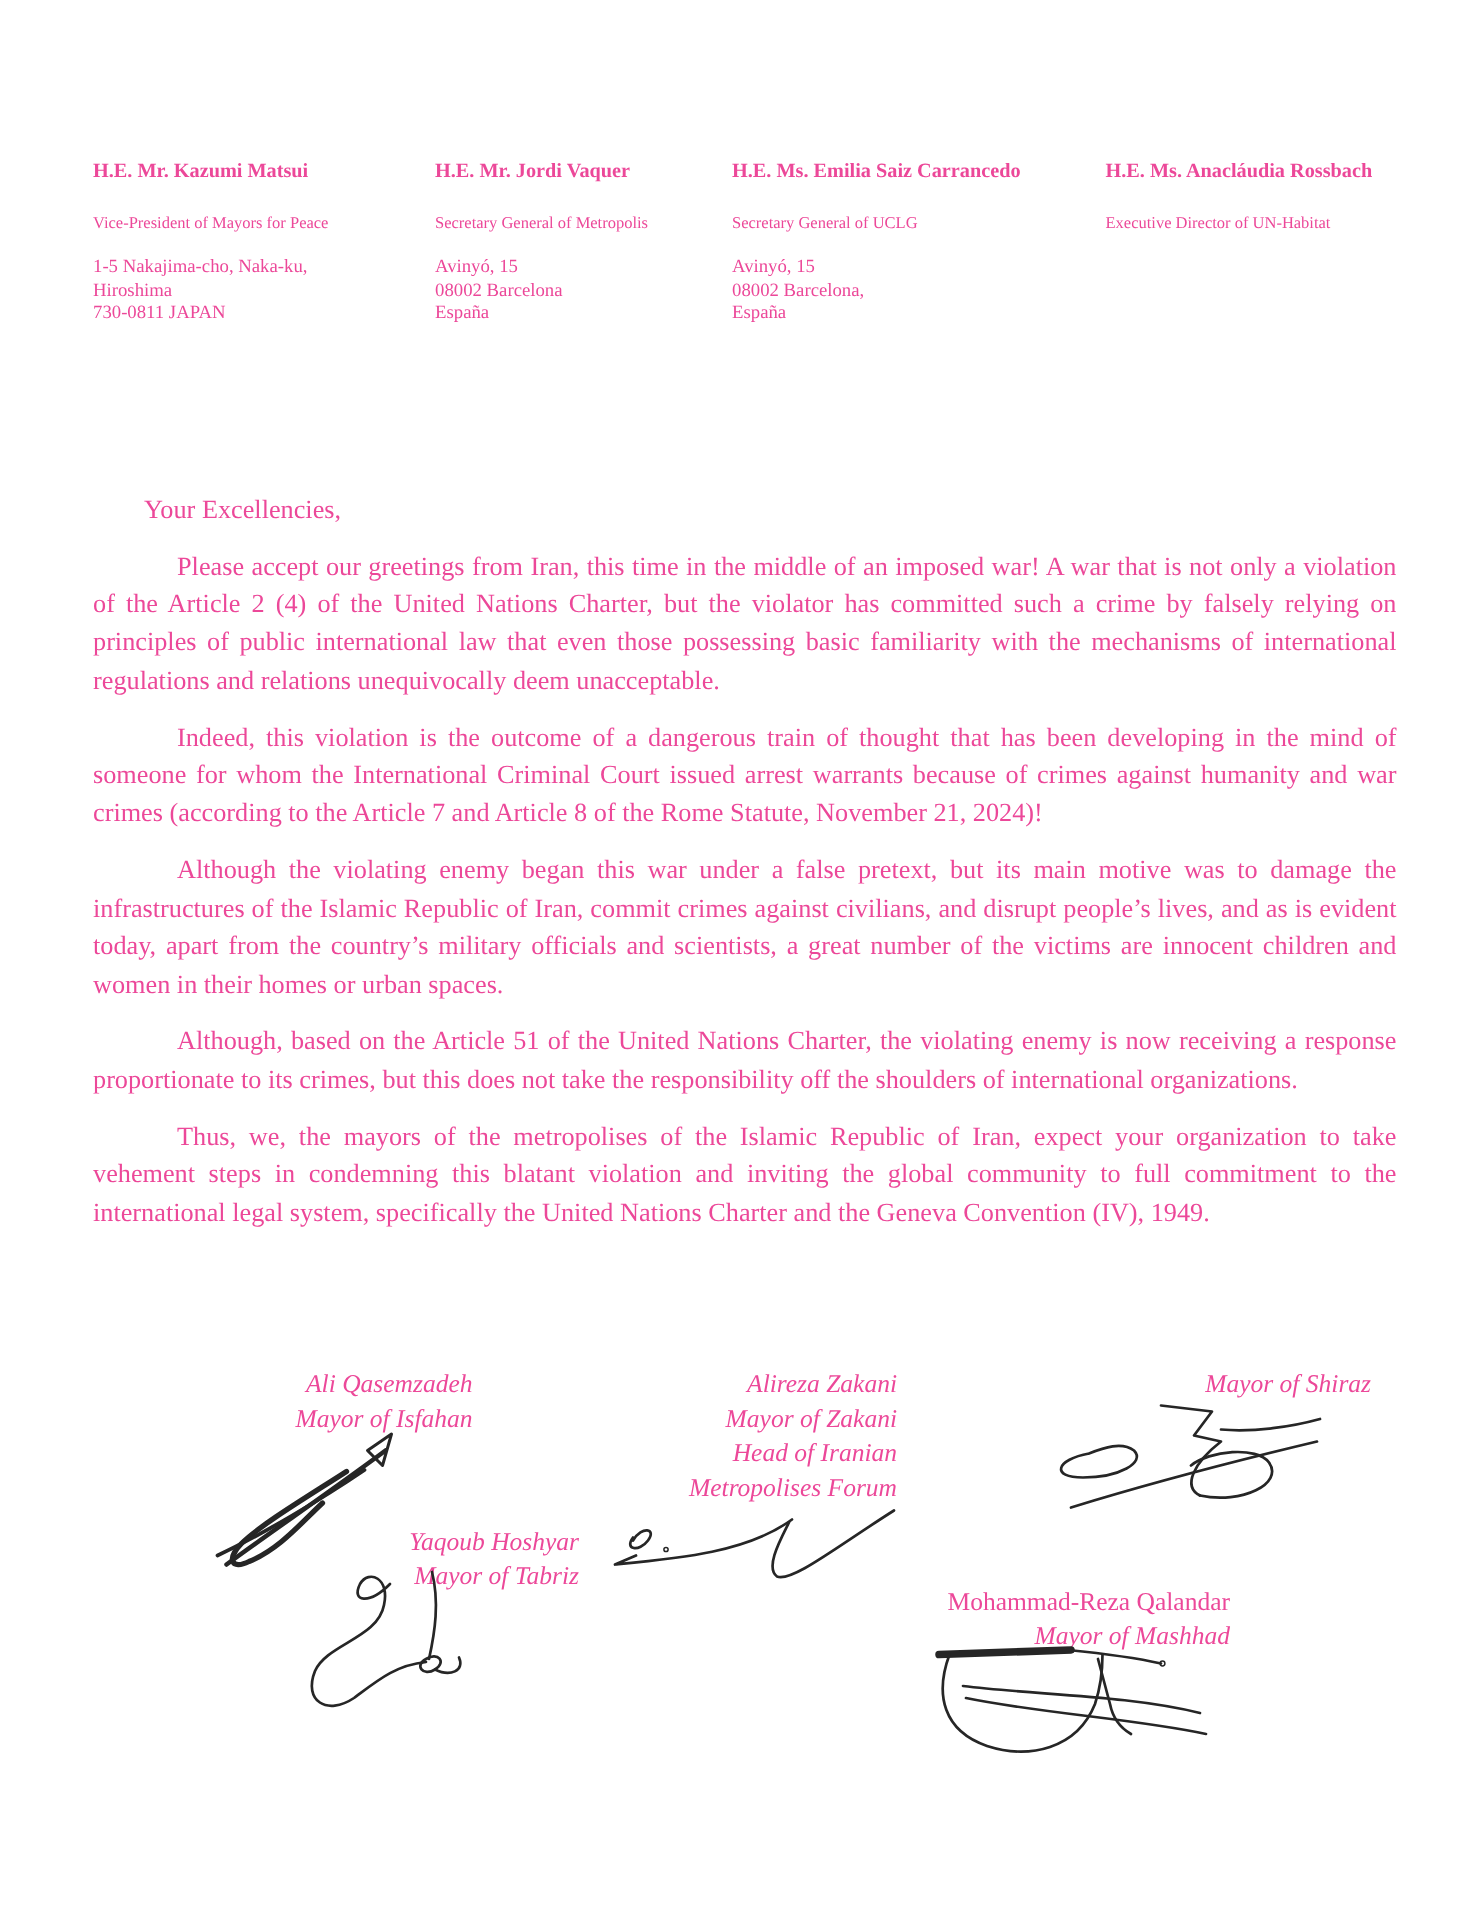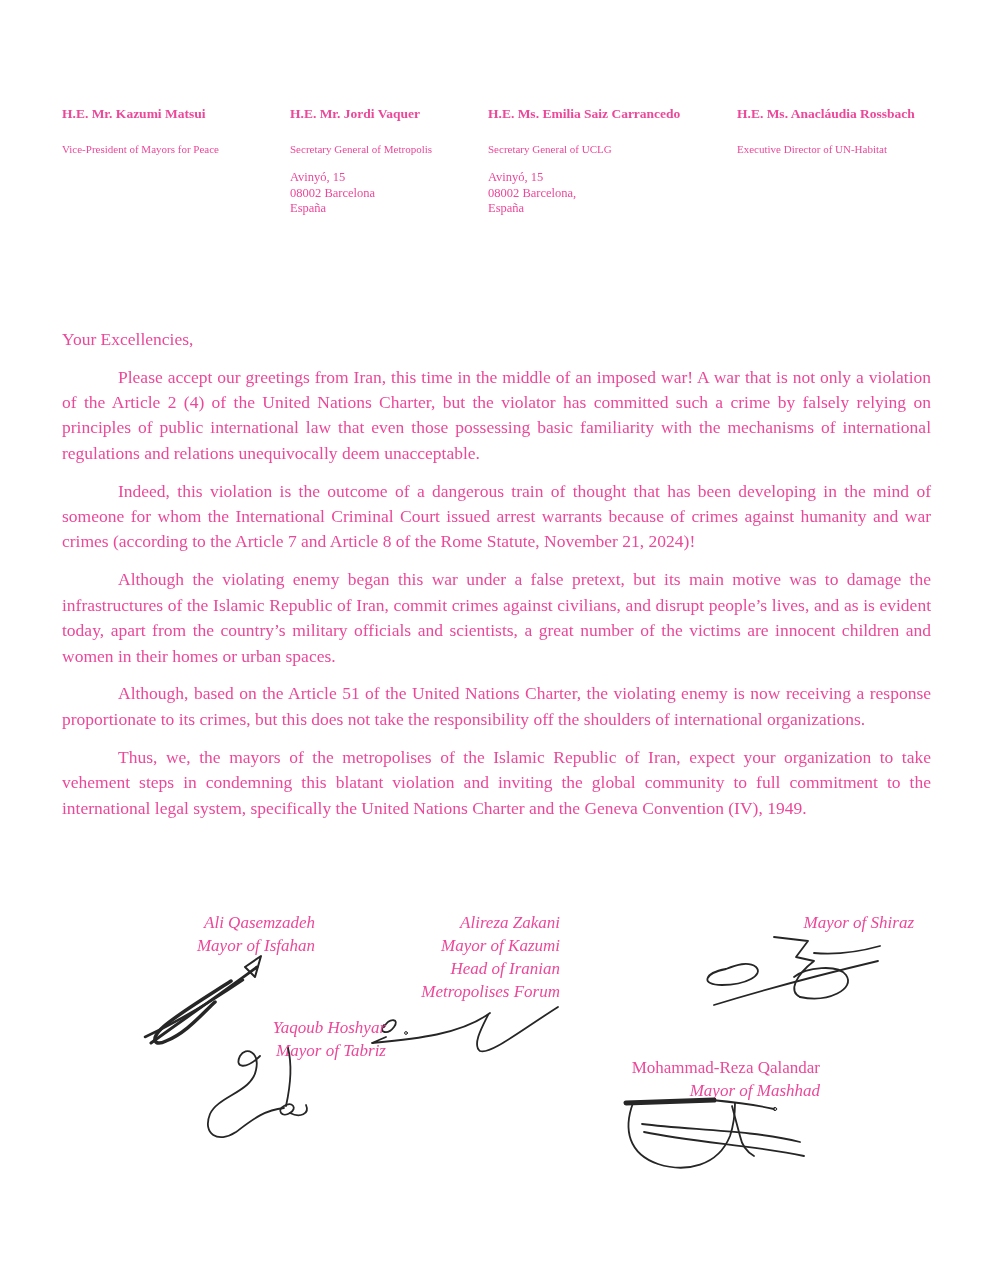--- a/index.html
+++ b/index.html
@@ -48,36 +48,37 @@
   
   .letter-body {
     position: absolute;
     top: 327px;
     left: 62px;
     width: 869px;
   }
   .salutation {
     font-size: 17.5px;
     line-height: 25px;
+    margin-left: 34px;
   }
   .letter-body p {
     margin: 12.5px 0 0 0;
     font-size: 17.5px;
     line-height: 25.4px;
     text-align: justify;
     text-indent: 56px;
   }
 
   
   .sig-block {
     position: absolute;
     text-align: right;
   }
   .sig-b0 { left: 119px; top: 911px;  width: 196px; }
-  .sig-b1 { left: 374px; top: 911px;  width: 186px; }
+  .sig-b1 { left: 412px; top: 911px;  width: 186px; }
   .sig-b2 { left: 672px; top: 911px;  width: 242px; }
   .sig-b3 { left: 194px; top: 1016px; width: 192px; }
   .sig-b4 { left: 582px; top: 1056px; width: 238px; }
   .sig-name, .sig-role {
     font-size: 17px;
     line-height: 23px;
     font-style: italic;
   }
   .sig-name .upright { font-style: normal; }
   .sig-ink {
@@ -92,20 +93,25 @@
   .ink4 { left: 38px;  top: 38px; }
 </style>
 </head>
 <body>
 
 <div class="page">
 
   <div class="recipient recip-0">
     <div class="recip-name">H.E. Mr. Kazumi Matsui</div>
     <div class="recip-title">Vice-President of Mayors for Peace</div>
+    <div class="recip-address">
+      <div>1-5 Nakajima-cho, Naka-ku,</div>
+      <div>Hiroshima</div>
+      <div>730-0811 JAPAN</div>
+    </div>
   </div>
 
   <div class="recipient recip-1">
     <div class="recip-name">H.E. Mr. Jordi Vaquer</div>
     <div class="recip-title">Secretary General of Metropolis</div>
     <div class="recip-address">
       <div>Avinyó, 15</div>
       <div>08002 Barcelona</div>
       <div>España</div>
     </div>
@@ -141,21 +147,21 @@
     <svg class="sig-ink ink0" width="150" height="98" viewBox="0 0 150 98">
       <path d="M8 92 C38 70 82 40 114 16" stroke-width="3"></path>
       <path d="M102 16 L118 5 L112 26 Z" stroke-width="2" fill="#262626"></path>
       <path d="M88 30 C60 48 30 66 18 78 C8 88 11 96 23 90 C43 82 58 64 72 51" stroke-width="3.5"></path>
       <path d="M2 86 C32 72 72 48 100 29" stroke-width="2.5"></path>
     </svg>
   </div>
 
   <div class="sig-block sig-b1">
     <div class="sig-name"><span class="upright"></span><span>Alireza Zakani</span></div>
-    <div class="sig-role">Mayor of Kazumi</div>
+    <div class="sig-role">Mayor of Zakani</div>
     <div class="sig-role">Head of Iranian</div>
     <div class="sig-role">Metropolises Forum</div>
     <svg class="sig-ink ink1" width="198" height="58" viewBox="0 0 198 58">
       <path d="M16 26 C22 16 32 18 26 26 C20 34 10 32 16 24" stroke-width="1.8"></path>
       <circle cx="38" cy="32" r="1.4" fill="#262626" stroke-width="1"></circle>
       <path d="M4 42 L18 36 M4 42 C46 38 92 34 122 12" stroke-width="1.8"></path>
       <path d="M120 14 C114 26 104 44 112 50 C122 54 152 30 190 6" stroke-width="1.8"></path>
     </svg>
   </div>
 

